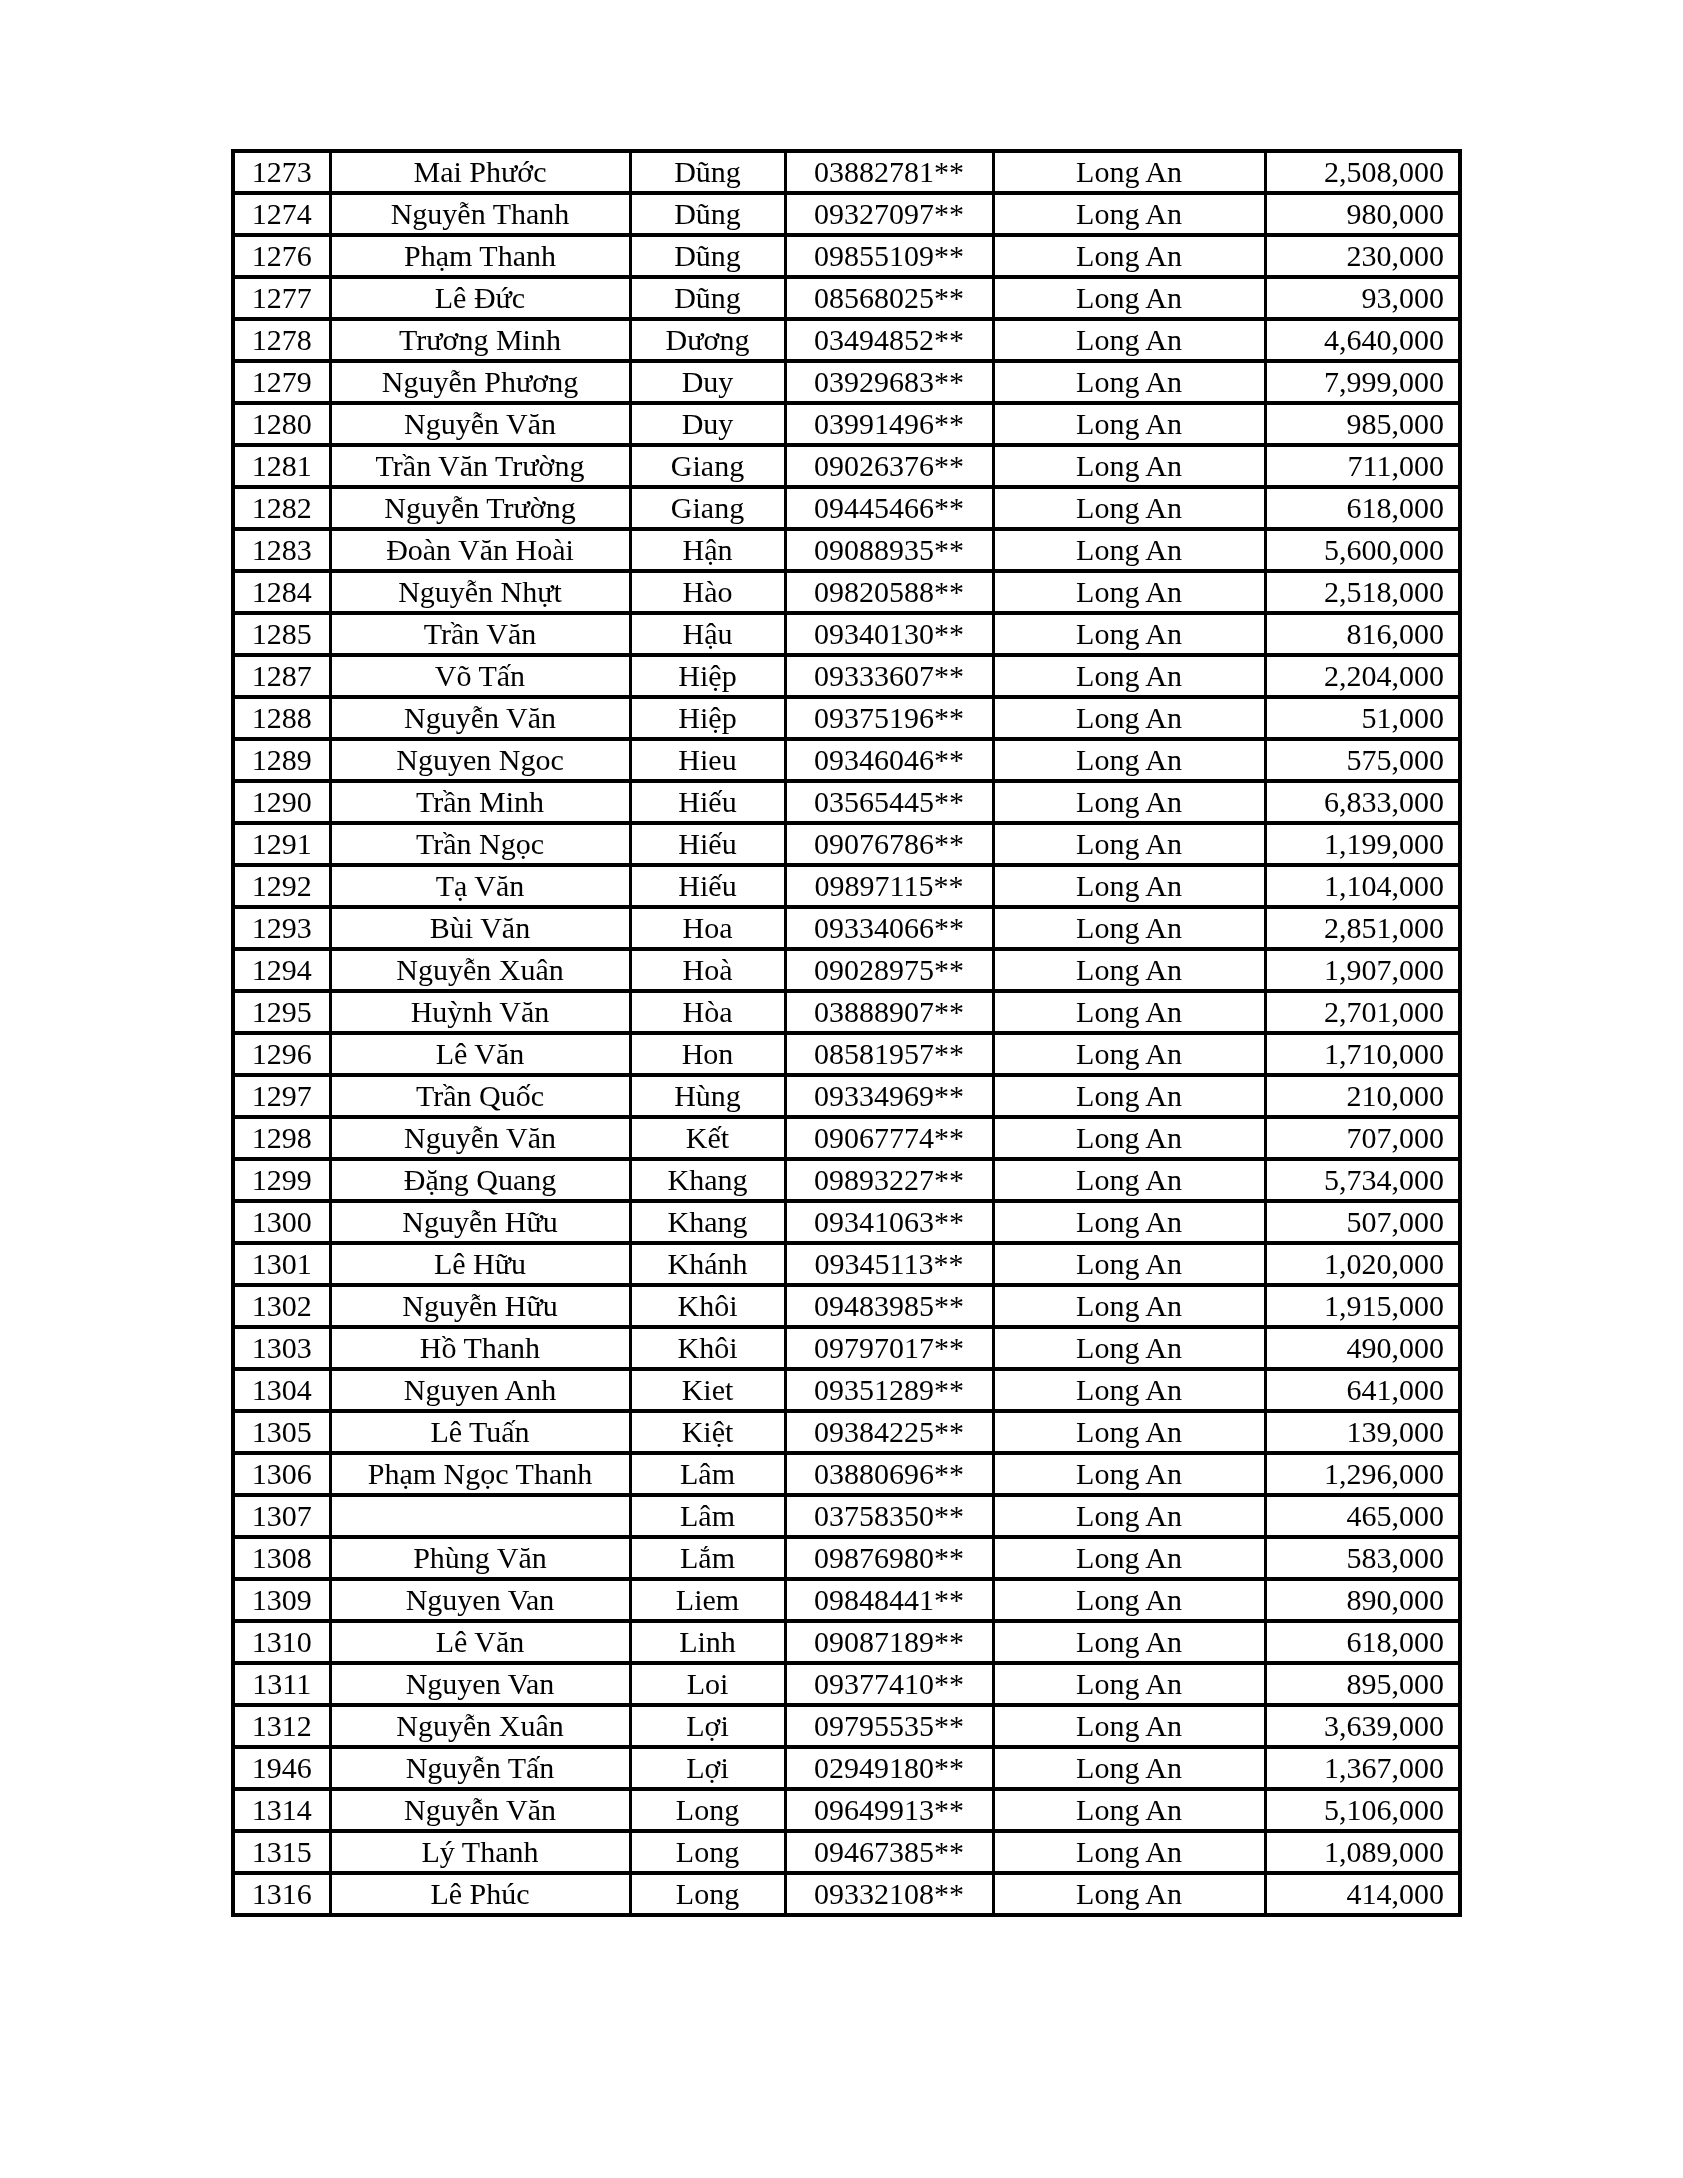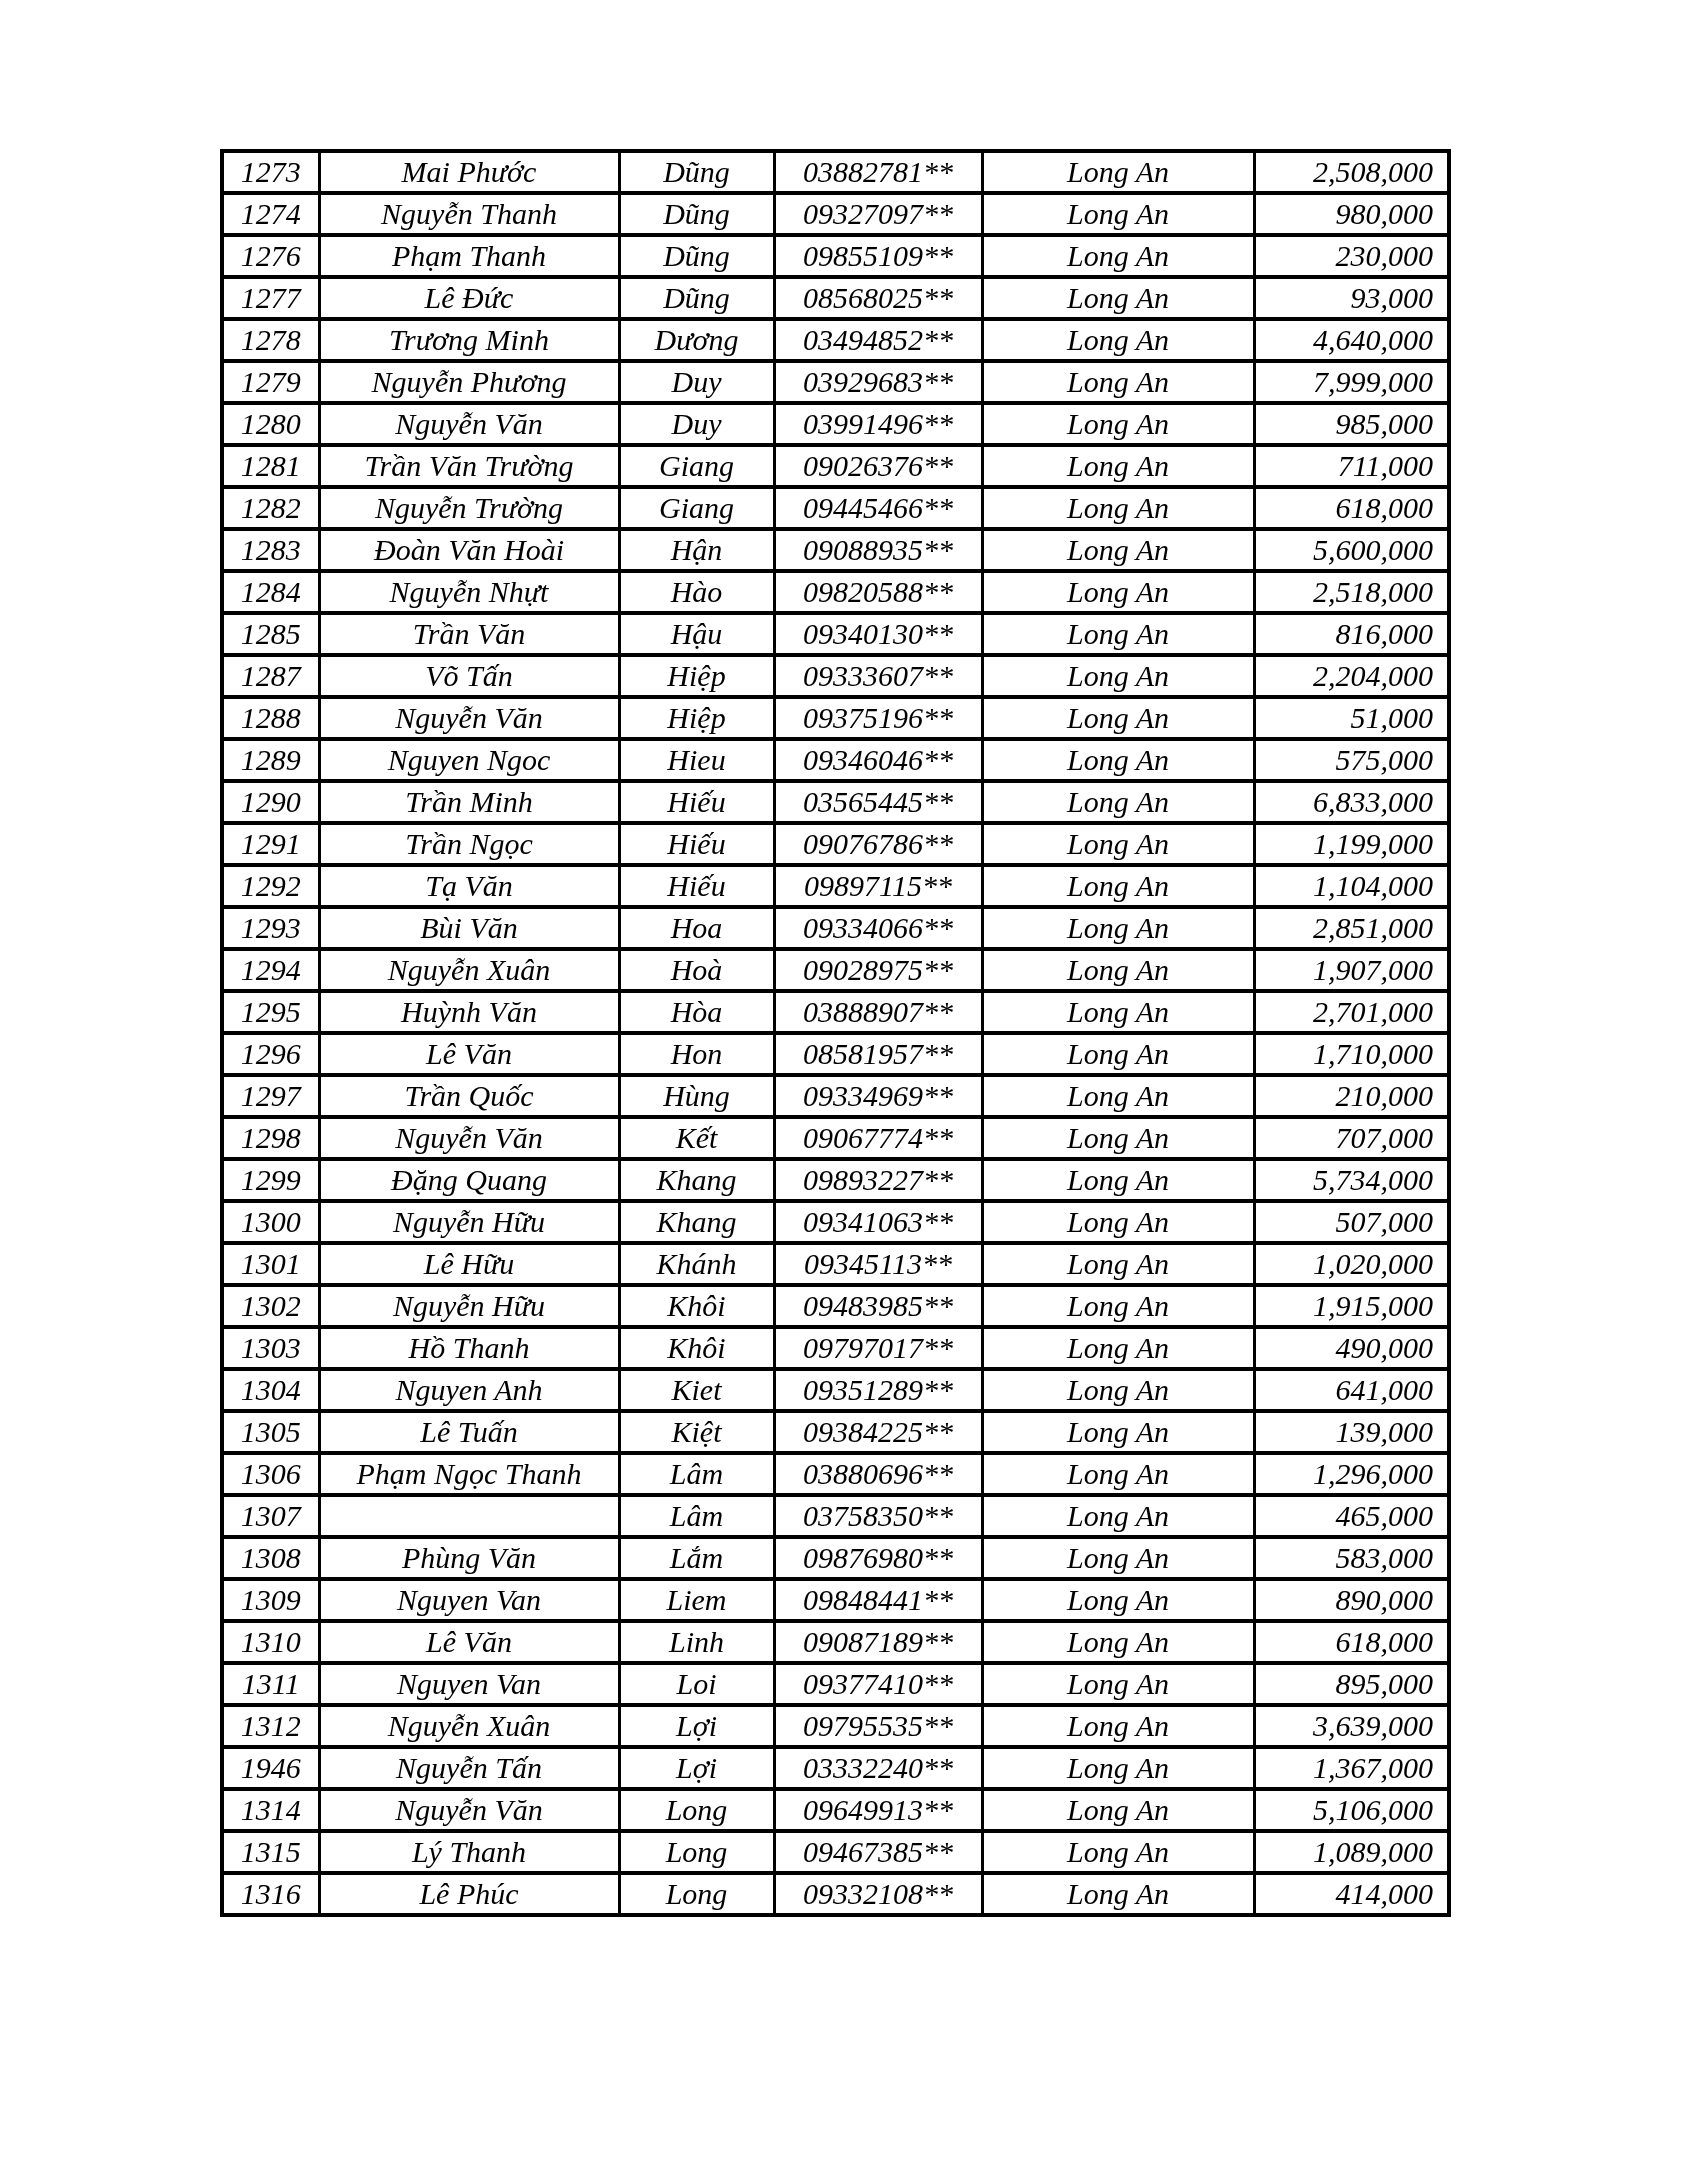--- a/index.html
+++ b/index.html
@@ -11,27 +11,26 @@
     position: relative;
     width: 1683px;
     height: 2178px;
     background: #ffffff;
     color: #000000;
     font-family: "Liberation Serif", serif;
     overflow: hidden;
   }
   table.data-table {
     position: absolute;
-    left: 220px;
+    left: 231px;
     top: 149px;
     width: 1228px;
     border-collapse: collapse;
     table-layout: fixed;
     border: 4px solid #000000;
-    font-style: italic;
   }
   table.data-table td {
     border: 3px solid #000000;
     border-top-width: 4px;
     border-bottom-width: 4px;
     height: 38px;
     padding: 0;
     font-size: 30px;
     line-height: 38px;
     text-align: center;
@@ -362,21 +361,21 @@
     <td>Nguyễn Xuân</td>
     <td>Lợi</td>
     <td>09795535**</td>
     <td>Long An</td>
     <td class="amount">3,639,000</td>
   </tr>
         <tr>
     <td>1946</td>
     <td>Nguyễn Tấn</td>
     <td>Lợi</td>
-    <td>03332240**</td>
+    <td>02949180**</td>
     <td>Long An</td>
     <td class="amount">1,367,000</td>
   </tr>
         <tr>
     <td>1314</td>
     <td>Nguyễn Văn</td>
     <td>Long</td>
     <td>09649913**</td>
     <td>Long An</td>
     <td class="amount">5,106,000</td>

